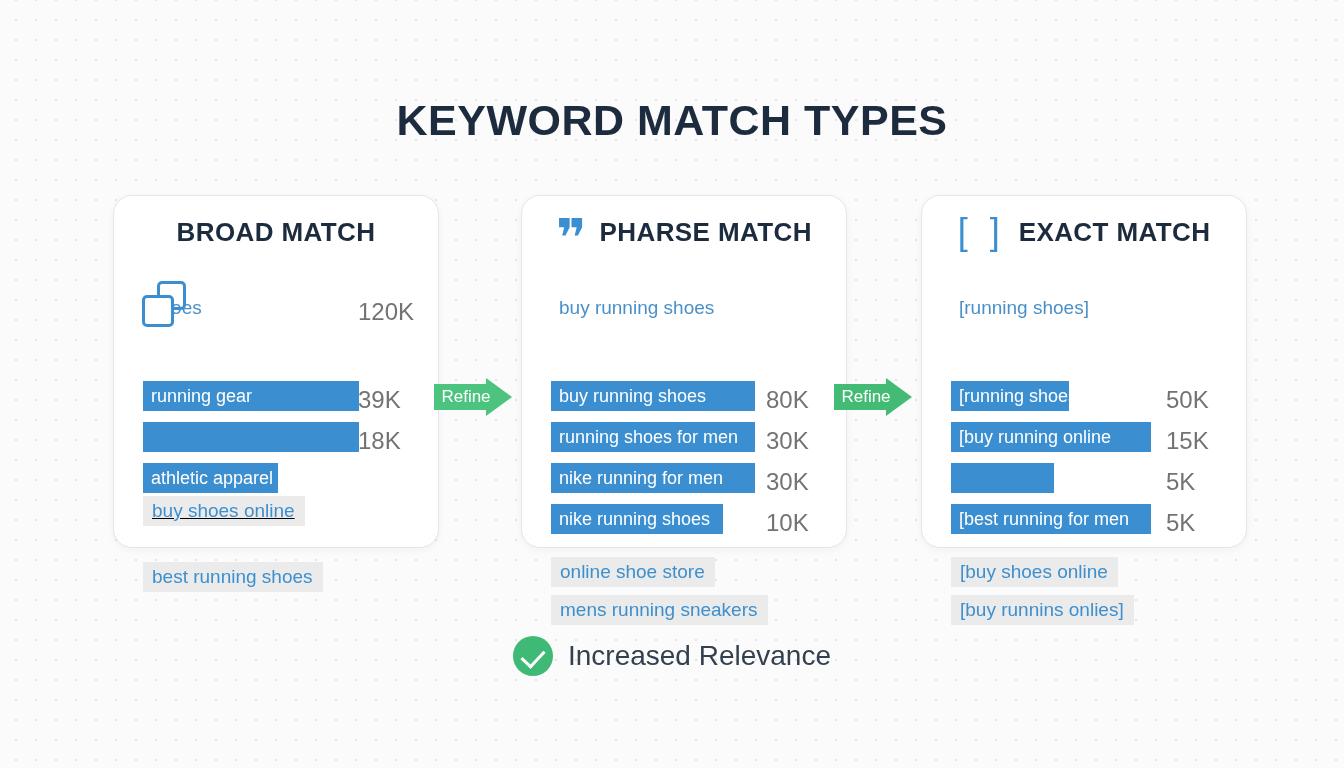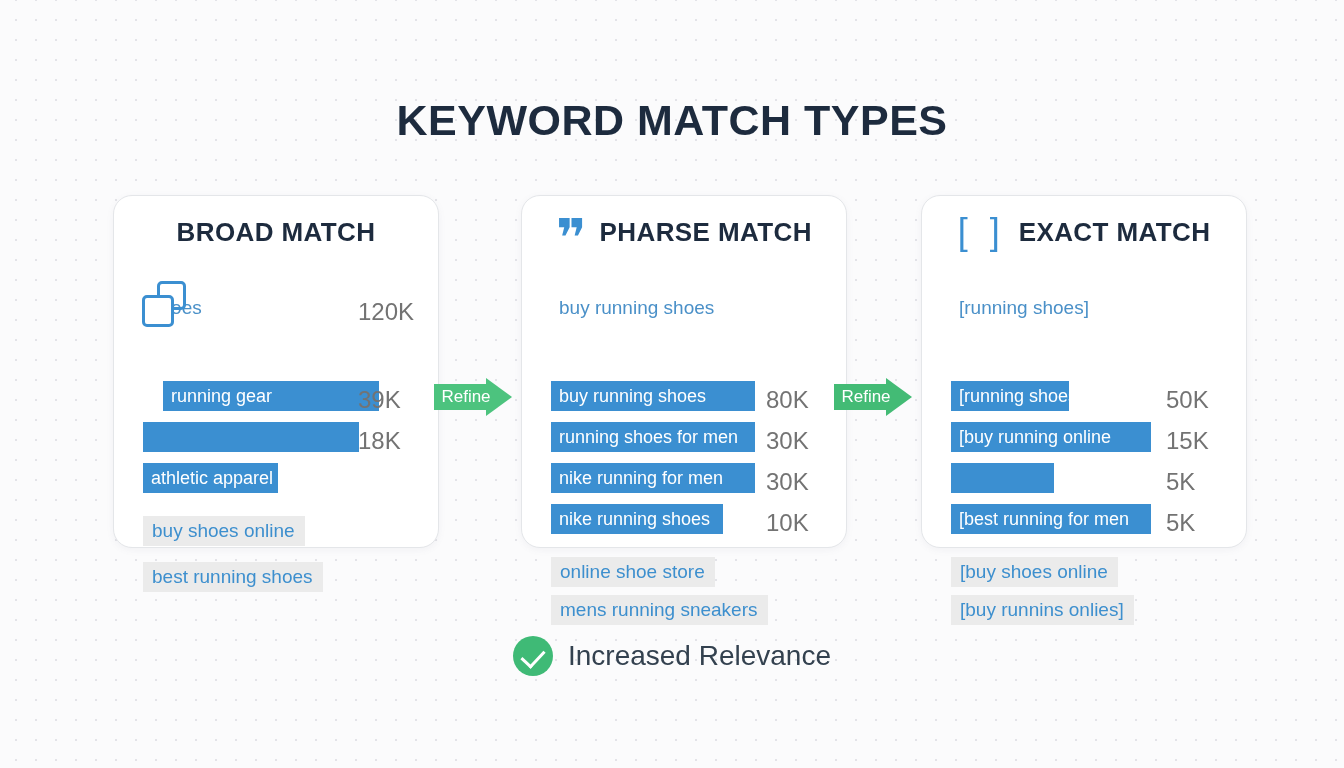--- a/index.html
+++ b/index.html
@@ -218,31 +218,31 @@
 <div class="card" id="card-broad">
   <div class="card-head">
     <span class="card-title">BROAD MATCH</span>
   </div>
   <div class="rows" id="rows-broad">
       <div class="row" style="top: 97px;">
         <span class="plain">shoes</span>
       </div>
       <span class="value" style="left: 244px; top: 102px;">120K</span>
       <div class="row" style="top: 185px;">
-        <span class="bar" style="width: 216px; margin-left: 20px;">running gear</span>
+        <span class="bar" style="width: 216px;">running gear</span>
       </div>
       <span class="value" style="left: 244px; top: 190px;">39K</span>
       <div class="row" style="top: 226px;">
         <span class="bar" style="width: 216px;"></span>
       </div>
       <span class="value" style="left: 244px; top: 231px;">18K</span>
       <div class="row" style="top: 267px;">
         <span class="bar" style="width: 135px;">athletic apparel</span>
       </div>
-      <div class="row" style="top: 320px;">
+      <div class="row" style="top: 300px; text-decoration: underline;">
         <span class="chip">buy shoes online</span>
       </div>
       <div class="row" style="top: 366px;">
         <span class="chip">best running shoes</span>
       </div>
     </div>
 </div>
 <div class="icon-overlap">
   <span class="sq back"></span>
   <span class="sq front"></span>

